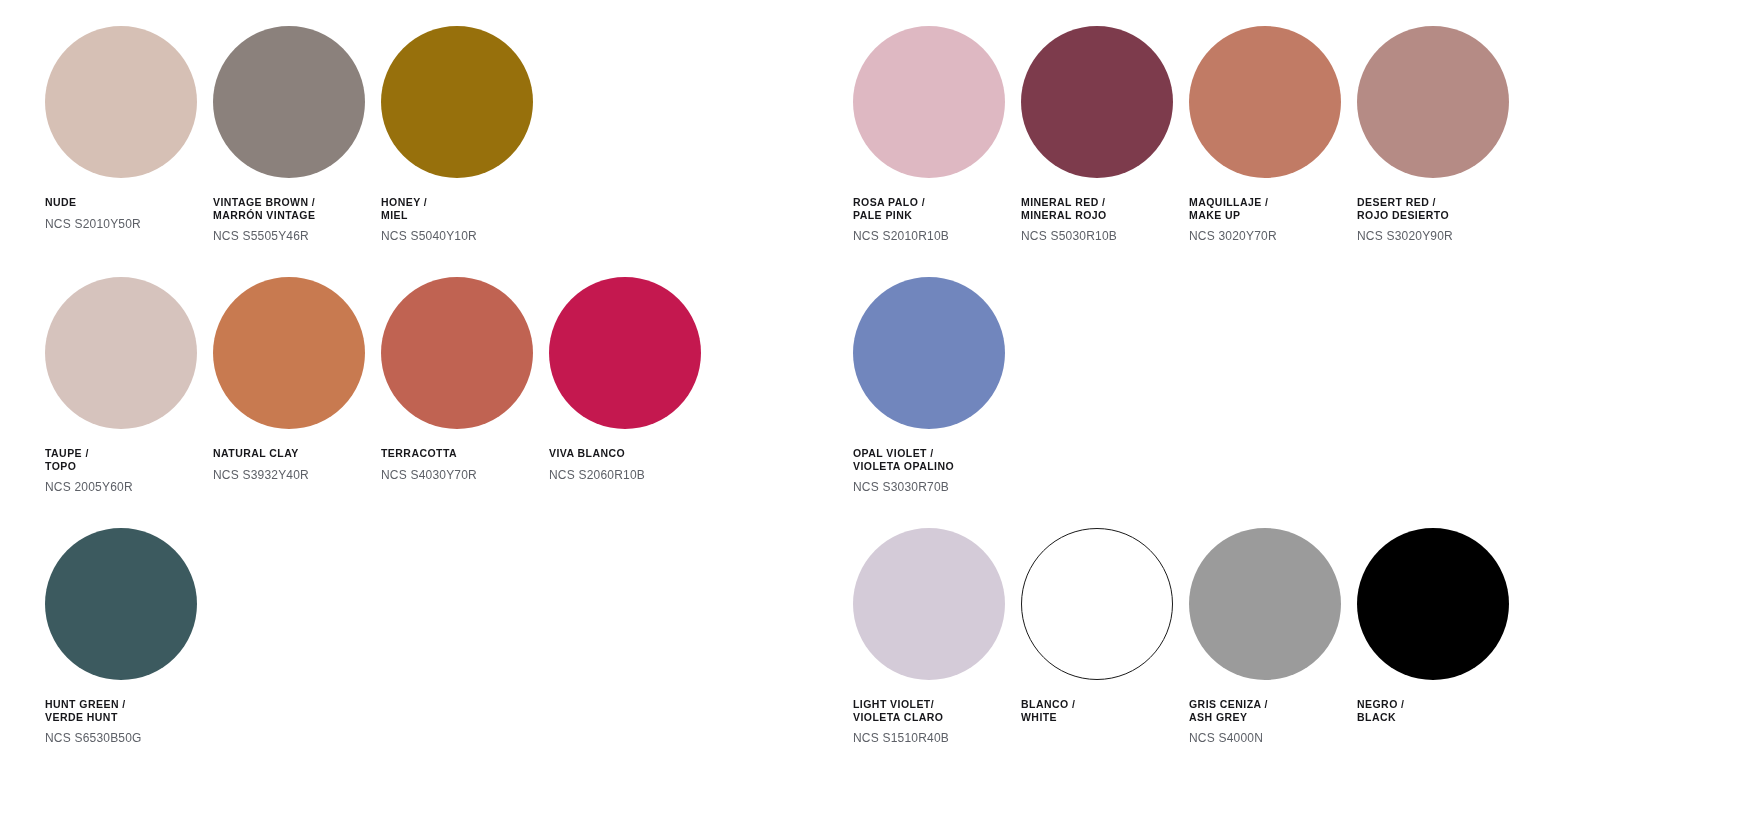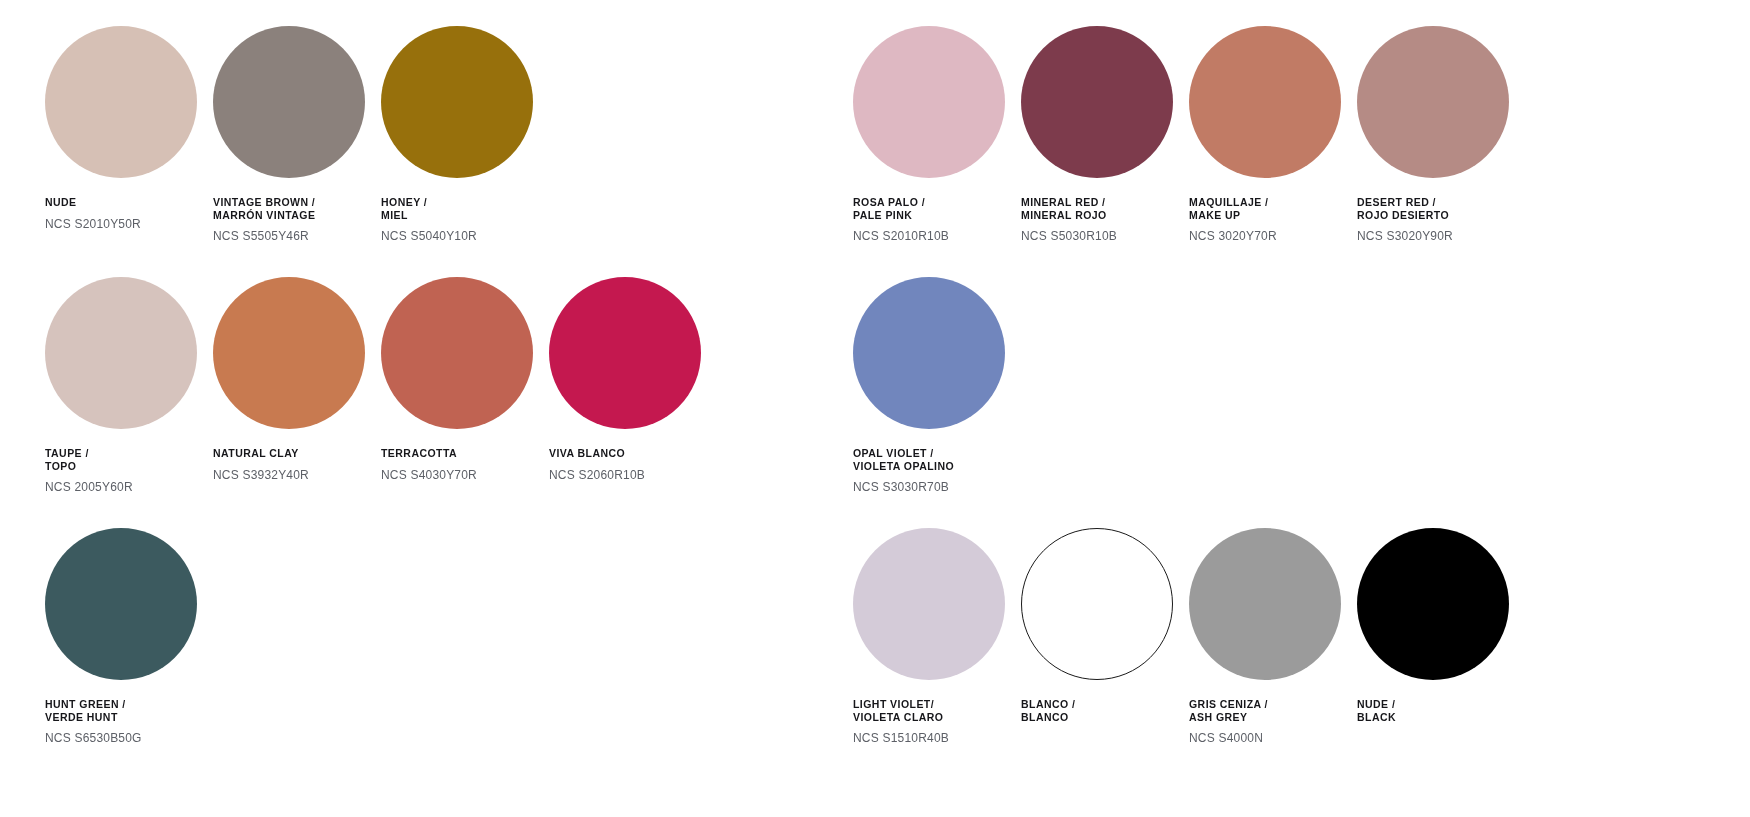--- a/index.html
+++ b/index.html
@@ -225,36 +225,36 @@
           <div class="labels">
             <div class="name-line">LIGHT VIOLET/</div>
             <div class="name-line">VIOLETA CLARO</div>
             <div class="ncs">NCS S1510R40B</div>
           </div>
         </div>
         <div class="swatch-cell">
           <div class="disc outlined" style="background-color: rgb(255, 255, 255);"></div>
           <div class="labels">
             <div class="name-line">BLANCO /</div>
-            <div class="name-line">BLANCO</div>
+            <div class="name-line">WHITE</div>
 
           </div>
         </div>
         <div class="swatch-cell">
           <div class="disc" style="background-color: rgb(155, 155, 155);"></div>
           <div class="labels">
             <div class="name-line">GRIS CENIZA /</div>
             <div class="name-line">ASH GREY</div>
             <div class="ncs">NCS S4000N</div>
           </div>
         </div>
         <div class="swatch-cell">
           <div class="disc" style="background-color: rgb(0, 0, 0);"></div>
           <div class="labels">
-            <div class="name-line">NUDE /</div>
+            <div class="name-line">NEGRO /</div>
             <div class="name-line">BLACK</div>
 
           </div>
         </div>
       </div>
 
     </div>
   </section>
 
 </div>

